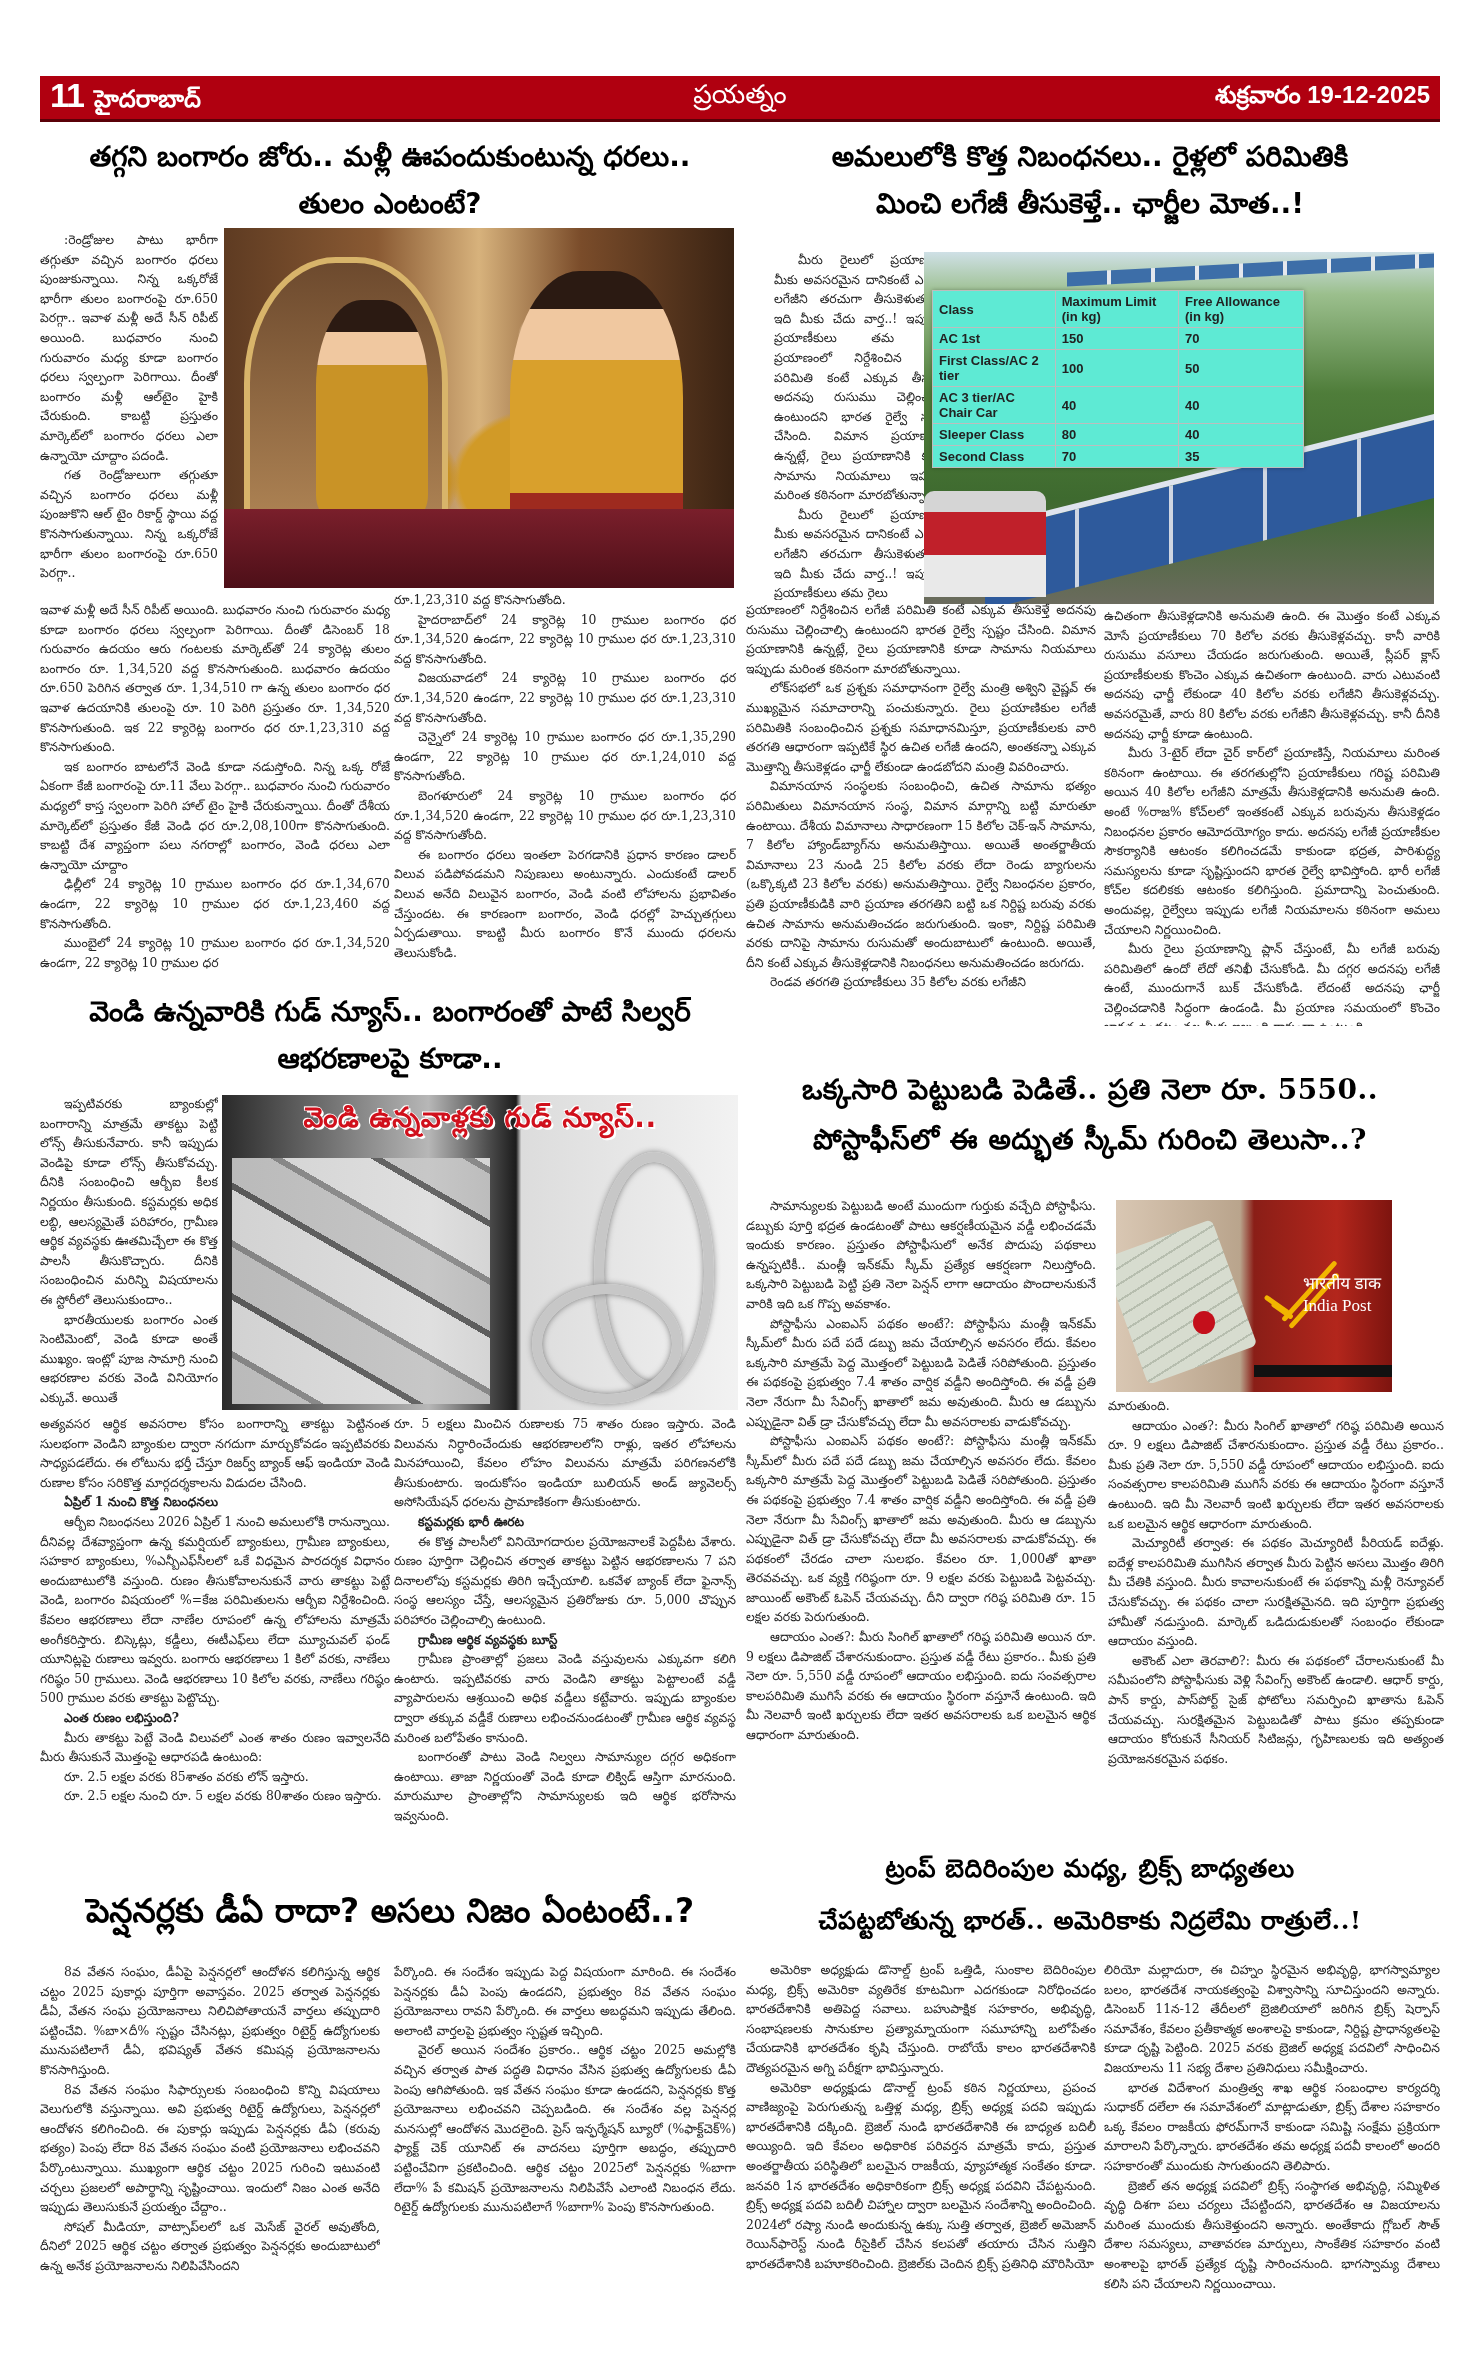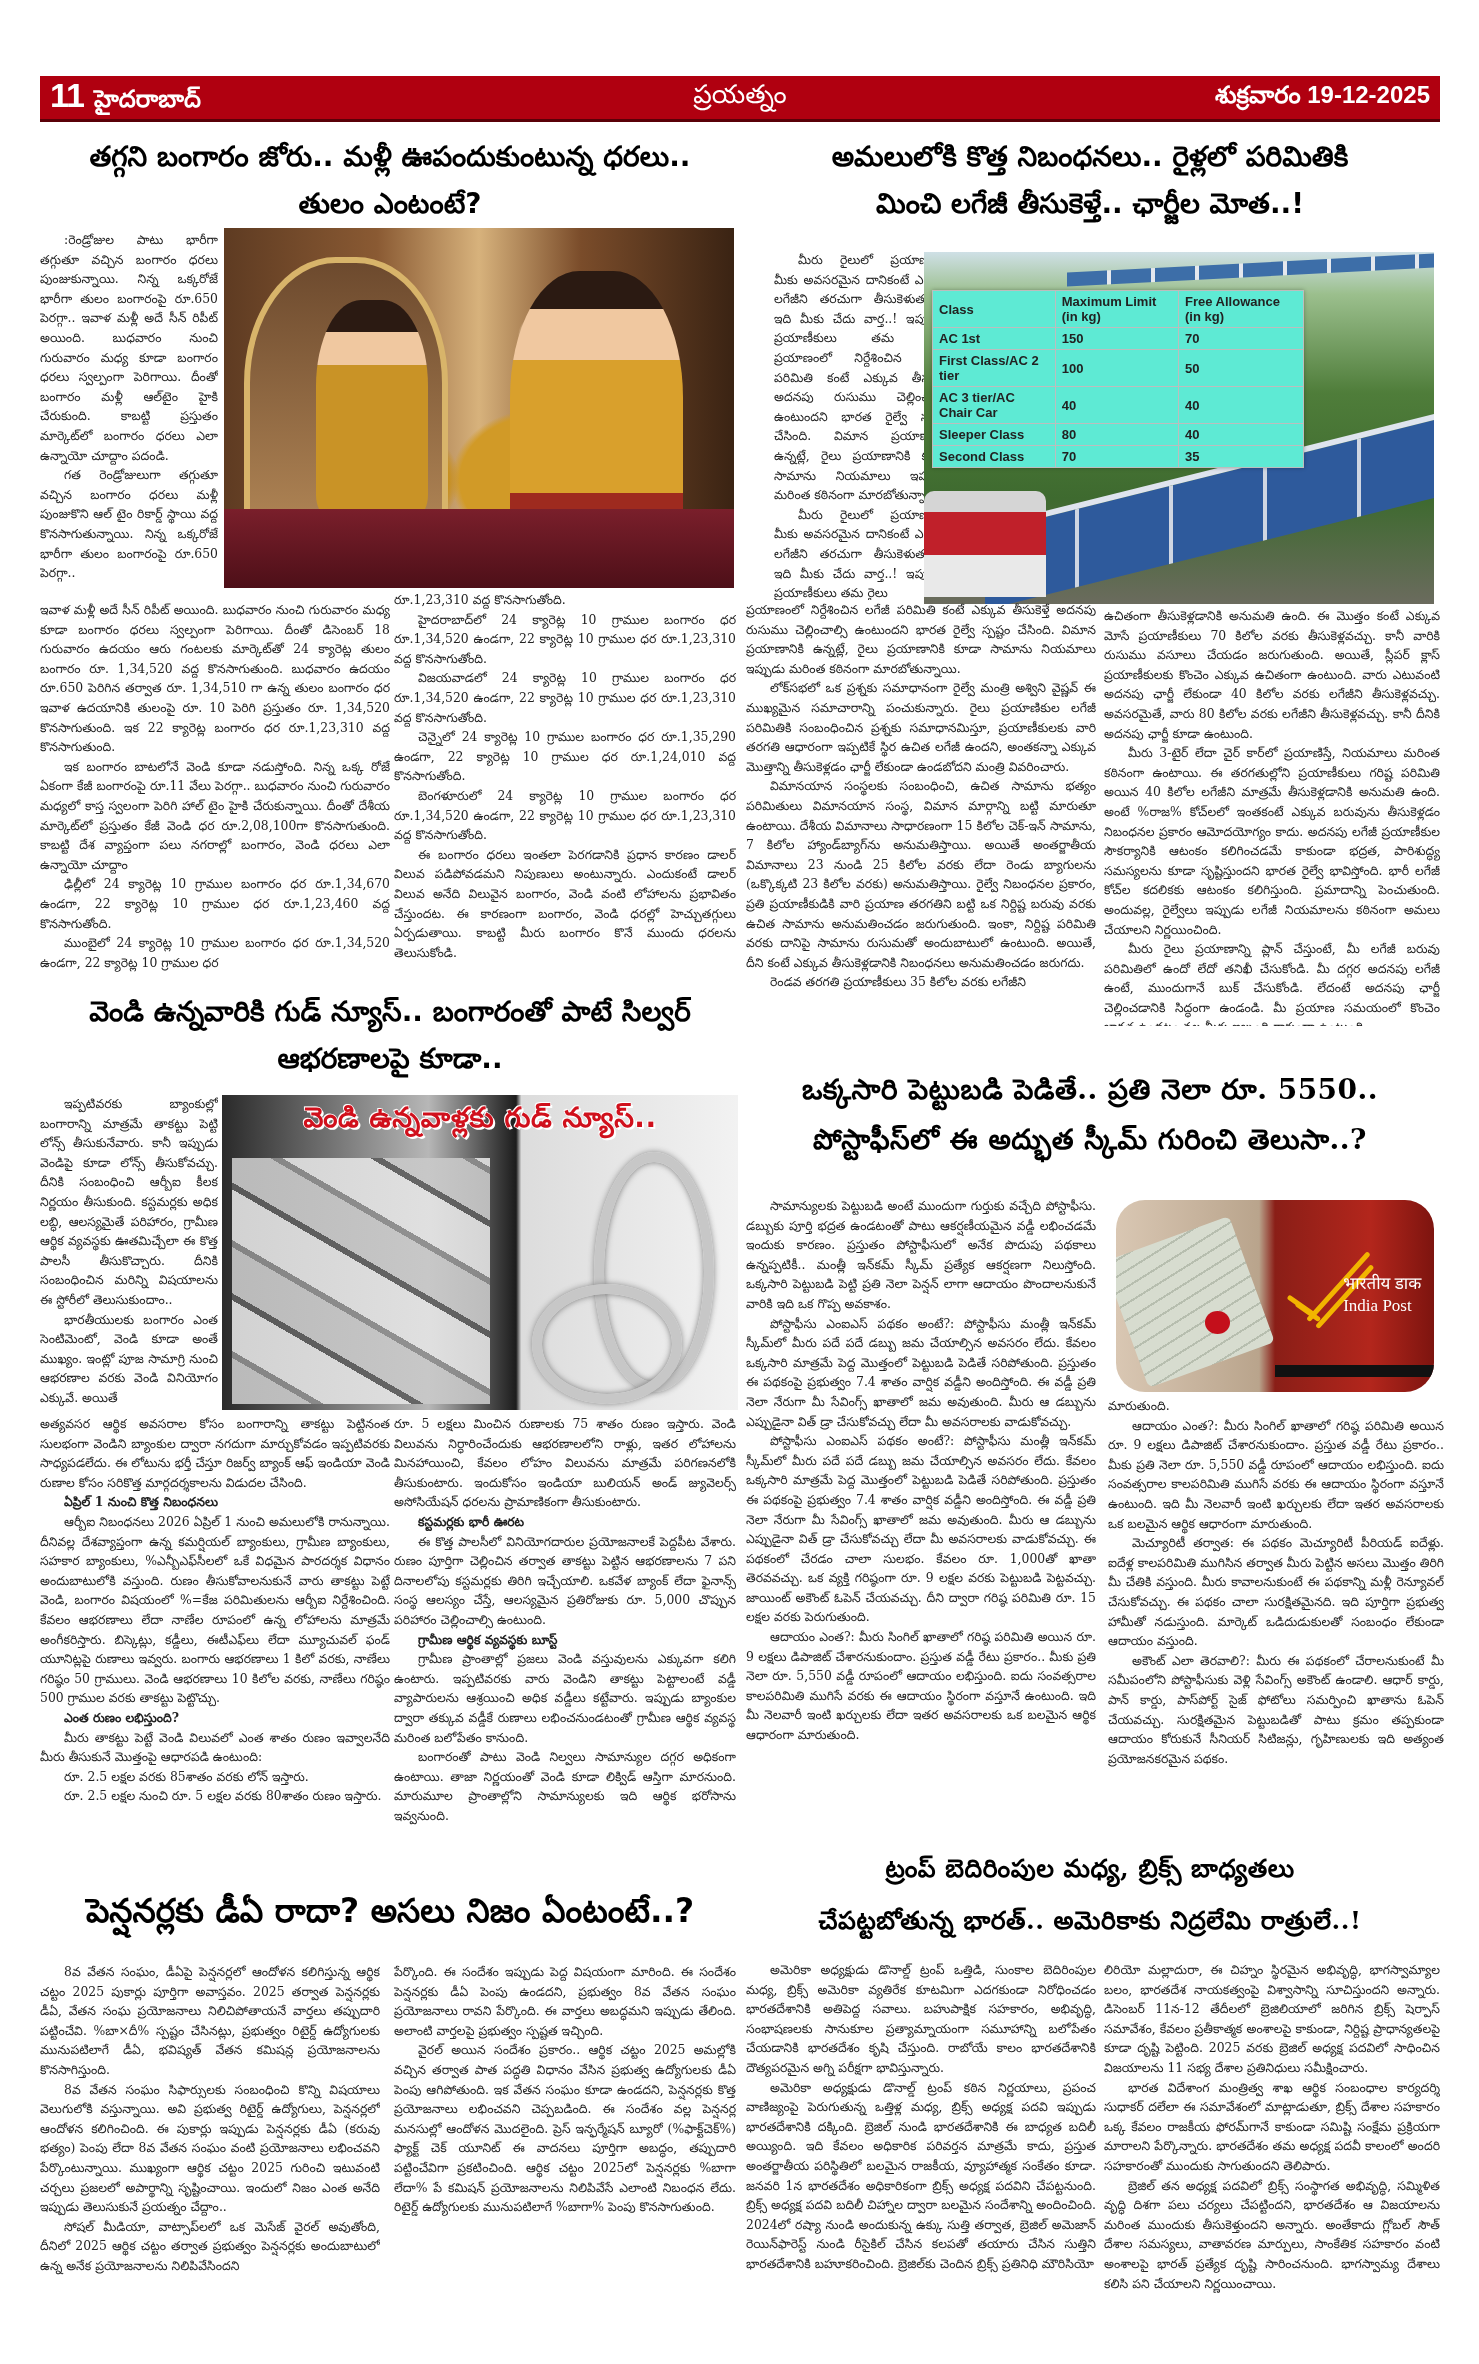--- a/index.html
+++ b/index.html
@@ -228,21 +228,21 @@
   <div>పోస్టాఫీస్‌లో ఈ అద్భుత స్కీమ్ గురించి తెలుసా..?</div>
 </div>
 
 <div class="body-text" style="left:746px; top:1196px; width:350px; height:640px;">
   <p>సామాన్యులకు పెట్టుబడి అంటే ముందుగా గుర్తుకు వచ్చేది పోస్టాఫీసు. డబ్బుకు పూర్తి భద్రత ఉండటంతో పాటు ఆకర్షణీయమైన వడ్డీ లభించడమే ఇందుకు కారణం. ప్రస్తుతం పోస్టాఫీసులో అనేక పొదుపు పథకాలు ఉన్నప్పటికీ.. మంత్లీ ఇన్‌కమ్ స్కీమ్ ప్రత్యేక ఆకర్షణగా నిలుస్తోంది. ఒక్కసారి పెట్టుబడి పెట్టి ప్రతి నెలా పెన్షన్ లాగా ఆదాయం పొందాలనుకునే వారికి ఇది ఒక గొప్ప అవకాశం.</p>
   <p>పోస్టాఫీసు ఎంఐఎస్ పథకం అంటే?: పోస్టాఫీసు మంత్లీ ఇన్‌కమ్ స్కీమ్‌లో మీరు పదే పదే డబ్బు జమ చేయాల్సిన అవసరం లేదు. కేవలం ఒక్కసారి మాత్రమే పెద్ద మొత్తంలో పెట్టుబడి పెడితే సరిపోతుంది. ప్రస్తుతం ఈ పథకంపై ప్రభుత్వం 7.4 శాతం వార్షిక వడ్డీని అందిస్తోంది. ఈ వడ్డీ ప్రతి నెలా నేరుగా మీ సేవింగ్స్ ఖాతాలో జమ అవుతుంది. మీరు ఆ డబ్బును ఎప్పుడైనా విత్ డ్రా చేసుకోవచ్చు లేదా మీ అవసరాలకు వాడుకోవచ్చు.</p>
   <p>పోస్టాఫీసు ఎంఐఎస్ పథకం అంటే?: పోస్టాఫీసు మంత్లీ ఇన్‌కమ్ స్కీమ్‌లో మీరు పదే పదే డబ్బు జమ చేయాల్సిన అవసరం లేదు. కేవలం ఒక్కసారి మాత్రమే పెద్ద మొత్తంలో పెట్టుబడి పెడితే సరిపోతుంది. ప్రస్తుతం ఈ పథకంపై ప్రభుత్వం 7.4 శాతం వార్షిక వడ్డీని అందిస్తోంది. ఈ వడ్డీ ప్రతి నెలా నేరుగా మీ సేవింగ్స్ ఖాతాలో జమ అవుతుంది. మీరు ఆ డబ్బును ఎప్పుడైనా విత్ డ్రా చేసుకోవచ్చు లేదా మీ అవసరాలకు వాడుకోవచ్చు. ఈ పథకంలో చేరడం చాలా సులభం. కేవలం రూ. 1,000తో ఖాతా తెరవవచ్చు. ఒక వ్యక్తి గరిష్ఠంగా రూ. 9 లక్షల వరకు పెట్టుబడి పెట్టవచ్చు. జాయింట్ అకౌంట్ ఓపెన్ చేయవచ్చు. దీని ద్వారా గరిష్ఠ పరిమితి రూ. 15 లక్షల వరకు పెరుగుతుంది.</p>
   <p>ఆదాయం ఎంత?: మీరు సింగిల్ ఖాతాలో గరిష్ఠ పరిమితి అయిన రూ. 9 లక్షలు డిపాజిట్ చేశారనుకుందాం. ప్రస్తుత వడ్డీ రేటు ప్రకారం.. మీకు ప్రతి నెలా రూ. 5,550 వడ్డీ రూపంలో ఆదాయం లభిస్తుంది. ఐదు సంవత్సరాల కాలపరిమితి ముగిసే వరకు ఈ ఆదాయం స్థిరంగా వస్తూనే ఉంటుంది. ఇది మీ నెలవారీ ఇంటి ఖర్చులకు లేదా ఇతర అవసరాలకు ఒక బలమైన ఆర్థిక ఆధారంగా మారుతుంది.</p>
 </div>
 
-<div class="photo post-photo" style="left:1116px; top:1200px; width:318px; height:192px;border-radius:29px;">
+<div class="photo post-photo" style="left:1116px; top:1200px; width:276px; height:192px;">
   <div class="notes"></div>
   <div class="nail"></div>
   <div class="logo">
     <span style="left:0; top:60%; width:40%; transform:rotate(35deg);"></span>
     <span style="left:25%; top:88%; width:110%; transform:rotate(-48deg);"></span>
     <span style="left:10%; top:68%; width:35%; transform:rotate(35deg);"></span>
     <span style="left:35%; top:96%; width:100%; transform:rotate(-48deg);"></span>
   </div>
   <div class="txt">
     <div>भारतीय डाक</div>

